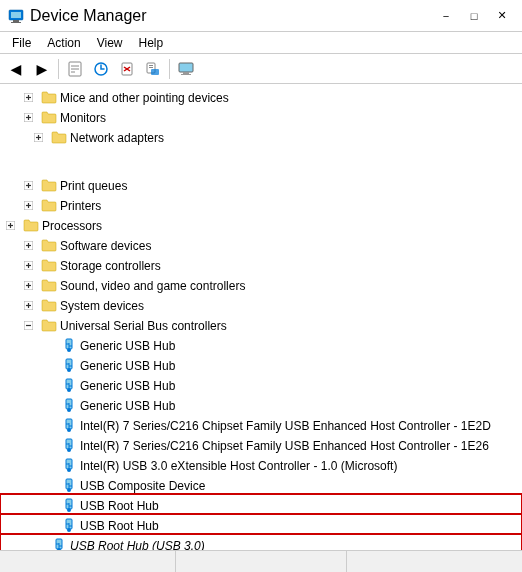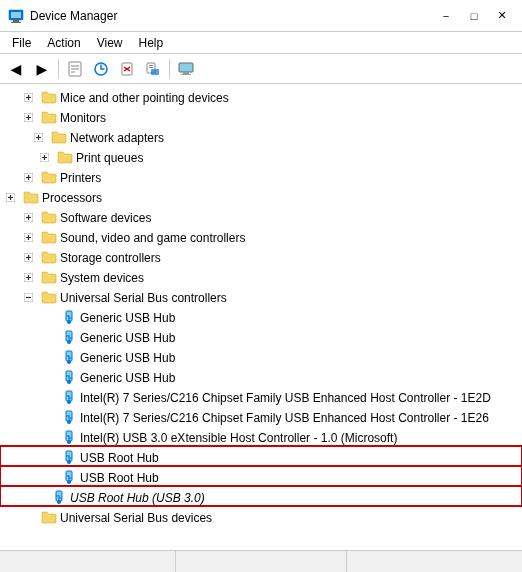--- a/index.html
+++ b/index.html
@@ -21,21 +21,21 @@
       border-bottom: 1px solid #ccc;
       height: 32px;
     }
     .title-bar-icon {
       width: 16px;
       height: 16px;
       margin-right: 6px;
       flex-shrink: 0;
     }
     .title-bar-text {
-      font-size: 12px;
+      font-size: 16px;
       font-weight: normal;
       flex: 1;
     }
     .title-bar-controls {
       display: flex;
       gap: 4px;
     }
     .title-btn {
       width: 24px;
       height: 20px;
@@ -272,21 +272,21 @@
         <line x1="2" y1="4.5" x2="7" y2="4.5" stroke="#333" stroke-width="1.2"></line>
       </svg>
         </span>
         <span class="item-icon">
           <svg width="16" height="16" viewBox="0 0 16 16">
       <path d="M1 4 Q1 3 2 3 L6 3 L7 5 L14 5 Q15 5 15 6 L15 13 Q15 14 14 14 L2 14 Q1 14 1 13 Z" fill="#f5d56a" stroke="#c8a000" stroke-width="0.5"></path>
     </svg>
         </span>
         <span class="item-label">Network adapters</span>
       </div>
-      <div class="tree-item" style="padding-left: 36px;">
+      <div class="tree-item" style="padding-left: 20px; margin-top: 28px;">
         <span class="expand-icon" style="margin-right: 2px;">
           <svg width="9" height="9" viewBox="0 0 9 9">
         <rect x="0" y="0" width="9" height="9" fill="white" stroke="#aaa" stroke-width="1"></rect>
         <line x1="4.5" y1="2" x2="4.5" y2="7" stroke="#333" stroke-width="1.2"></line>
         <line x1="2" y1="4.5" x2="7" y2="4.5" stroke="#333" stroke-width="1.2"></line>
       </svg>
         </span>
         <span class="item-icon">
           <svg width="16" height="16" viewBox="0 0 16 16">
       <path d="M1 4 Q1 3 2 3 L6 3 L7 5 L14 5 Q15 5 15 6 L15 13 Q15 14 14 14 L2 14 Q1 14 1 13 Z" fill="#f5d56a" stroke="#c8a000" stroke-width="0.5"></path>
@@ -345,50 +345,50 @@
         <rect x="0" y="0" width="9" height="9" fill="white" stroke="#aaa" stroke-width="1"></rect>
         <line x1="4.5" y1="2" x2="4.5" y2="7" stroke="#333" stroke-width="1.2"></line>
         <line x1="2" y1="4.5" x2="7" y2="4.5" stroke="#333" stroke-width="1.2"></line>
       </svg>
         </span>
         <span class="item-icon">
           <svg width="16" height="16" viewBox="0 0 16 16">
       <path d="M1 4 Q1 3 2 3 L6 3 L7 5 L14 5 Q15 5 15 6 L15 13 Q15 14 14 14 L2 14 Q1 14 1 13 Z" fill="#f5d56a" stroke="#c8a000" stroke-width="0.5"></path>
     </svg>
         </span>
+        <span class="item-label">Storage controllers</span>
+      </div>
+      <div class="tree-item" style="padding-left: 20px;">
+        <span class="expand-icon" style="margin-right: 2px;">
+          <svg width="9" height="9" viewBox="0 0 9 9">
+        <rect x="0" y="0" width="9" height="9" fill="white" stroke="#aaa" stroke-width="1"></rect>
+        <line x1="4.5" y1="2" x2="4.5" y2="7" stroke="#333" stroke-width="1.2"></line>
+        <line x1="2" y1="4.5" x2="7" y2="4.5" stroke="#333" stroke-width="1.2"></line>
+      </svg>
+        </span>
+        <span class="item-icon">
+          <svg width="16" height="16" viewBox="0 0 16 16">
+      <path d="M1 4 Q1 3 2 3 L6 3 L7 5 L14 5 Q15 5 15 6 L15 13 Q15 14 14 14 L2 14 Q1 14 1 13 Z" fill="#f5d56a" stroke="#c8a000" stroke-width="0.5"></path>
+    </svg>
+        </span>
         <span class="item-label">Sound, video and game controllers</span>
       </div>
       <div class="tree-item" style="padding-left: 20px;">
         <span class="expand-icon" style="margin-right: 2px;">
           <svg width="9" height="9" viewBox="0 0 9 9">
         <rect x="0" y="0" width="9" height="9" fill="white" stroke="#aaa" stroke-width="1"></rect>
         <line x1="4.5" y1="2" x2="4.5" y2="7" stroke="#333" stroke-width="1.2"></line>
         <line x1="2" y1="4.5" x2="7" y2="4.5" stroke="#333" stroke-width="1.2"></line>
       </svg>
         </span>
         <span class="item-icon">
           <svg width="16" height="16" viewBox="0 0 16 16">
       <path d="M1 4 Q1 3 2 3 L6 3 L7 5 L14 5 Q15 5 15 6 L15 13 Q15 14 14 14 L2 14 Q1 14 1 13 Z" fill="#f5d56a" stroke="#c8a000" stroke-width="0.5"></path>
     </svg>
         </span>
-        <span class="item-label">Storage controllers</span>
-      </div>
-      <div class="tree-item" style="padding-left: 20px;">
-        <span class="expand-icon" style="margin-right: 2px;">
-          <svg width="9" height="9" viewBox="0 0 9 9">
-        <rect x="0" y="0" width="9" height="9" fill="white" stroke="#aaa" stroke-width="1"></rect>
-        <line x1="4.5" y1="2" x2="4.5" y2="7" stroke="#333" stroke-width="1.2"></line>
-        <line x1="2" y1="4.5" x2="7" y2="4.5" stroke="#333" stroke-width="1.2"></line>
-      </svg>
-        </span>
-        <span class="item-icon">
-          <svg width="16" height="16" viewBox="0 0 16 16">
-      <path d="M1 4 Q1 3 2 3 L6 3 L7 5 L14 5 Q15 5 15 6 L15 13 Q15 14 14 14 L2 14 Q1 14 1 13 Z" fill="#f5d56a" stroke="#c8a000" stroke-width="0.5"></path>
-    </svg>
-        </span>
         <span class="item-label">System devices</span>
       </div>
       <div class="tree-item" style="padding-left: 20px;">
         <span class="expand-icon" style="margin-right: 2px;">
           <svg width="9" height="9" viewBox="0 0 9 9">
         <rect x="0" y="0" width="9" height="9" fill="white" stroke="#aaa" stroke-width="1"></rect>
         <line x1="2" y1="4.5" x2="7" y2="4.5" stroke="#333" stroke-width="1.2"></line>
       </svg>
         </span>
         <span class="item-icon">
@@ -495,20 +495,35 @@
         <span class="item-icon">
           <svg width="16" height="16" viewBox="0 0 16 16">
       <rect x="5" y="2" width="6" height="10" rx="1" fill="#87ceeb" stroke="#0078d7" stroke-width="1"></rect>
       <circle cx="8" cy="13" r="2" fill="#0078d7"></circle>
       <line x1="8" y1="6" x2="8" y2="11" stroke="#0078d7" stroke-width="1"></line>
       <line x1="5" y1="7" x2="8" y2="7" stroke="#0078d7" stroke-width="1"></line>
       <line x1="8" y1="9" x2="11" y2="9" stroke="#0078d7" stroke-width="1"></line>
     </svg>
         </span>
         <span class="item-label">Intel(R) USB 3.0 eXtensible Host Controller - 1.0 (Microsoft)</span>
+      </div>
+      <div class="tree-item" style="padding-left: 40px;">
+        <span class="expand-icon" style="margin-right: 2px;">
+          <span style="width:9px;display:inline-block;"></span>
+        </span>
+        <span class="item-icon">
+          <svg width="16" height="16" viewBox="0 0 16 16">
+      <rect x="5" y="2" width="6" height="10" rx="1" fill="#87ceeb" stroke="#0078d7" stroke-width="1"></rect>
+      <circle cx="8" cy="13" r="2" fill="#0078d7"></circle>
+      <line x1="8" y1="6" x2="8" y2="11" stroke="#0078d7" stroke-width="1"></line>
+      <line x1="5" y1="7" x2="8" y2="7" stroke="#0078d7" stroke-width="1"></line>
+      <line x1="8" y1="9" x2="11" y2="9" stroke="#0078d7" stroke-width="1"></line>
+    </svg>
+        </span>
+        <span class="item-label">USB Composite Device</span>
       </div>
       <div class="tree-item" style="padding-left: 40px; outline: rgb(204, 0, 0) solid 2px; outline-offset: -1px; background: rgb(255, 255, 255); z-index: 1; position: relative;">
         <span class="expand-icon" style="margin-right: 2px;">
           <span style="width:9px;display:inline-block;"></span>
         </span>
         <span class="item-icon">
           <svg width="16" height="16" viewBox="0 0 16 16">
       <rect x="5" y="2" width="6" height="10" rx="1" fill="#87ceeb" stroke="#0078d7" stroke-width="1"></rect>
       <circle cx="8" cy="13" r="2" fill="#0078d7"></circle>
       <line x1="8" y1="6" x2="8" y2="11" stroke="#0078d7" stroke-width="1"></line>

